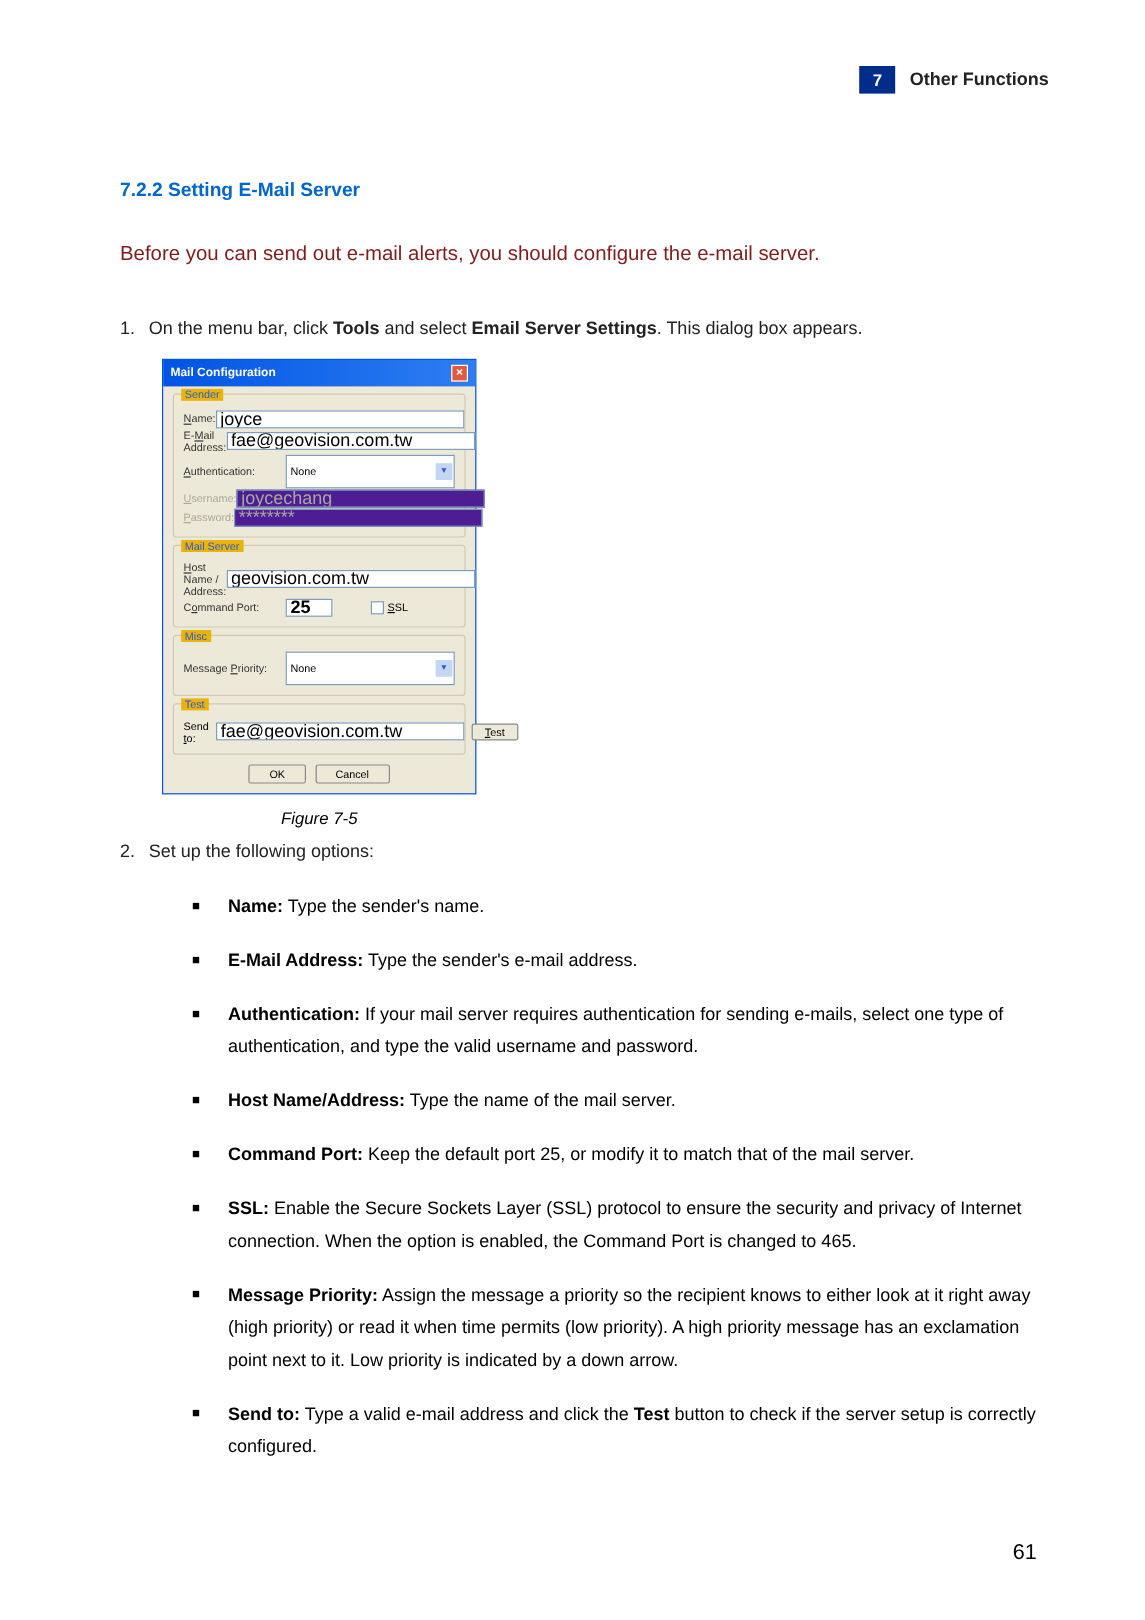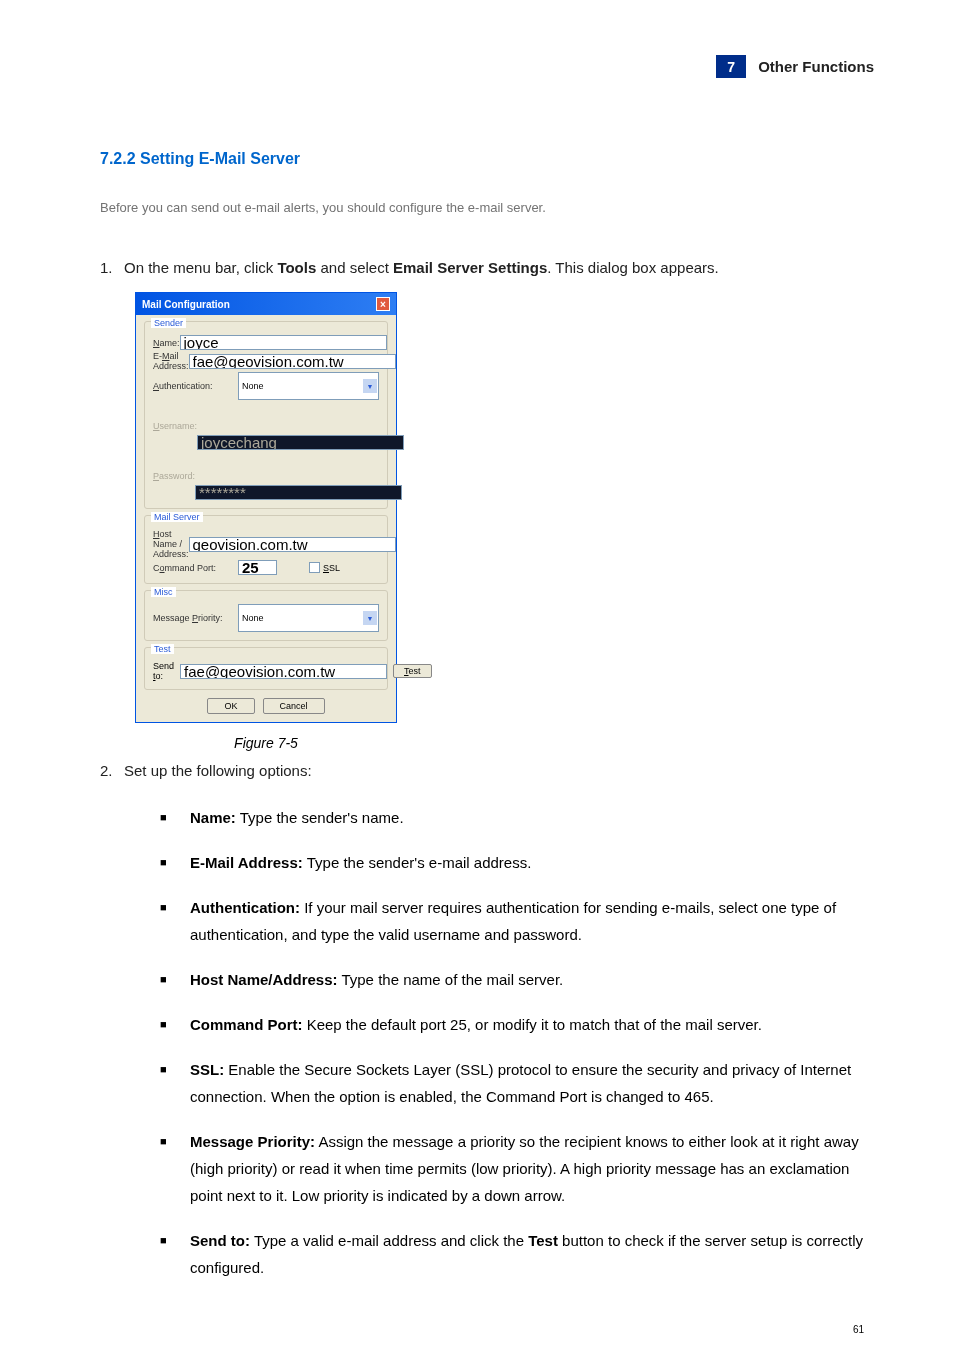--- a/index.html
+++ b/index.html
@@ -40,22 +40,22 @@
       color: #222;
     }
     .section-title {
       color: #0066cc;
       font-weight: bold;
       font-size: 16px;
       margin-top: 90px;
       margin-bottom: 30px;
     }
     .body-text {
-      font-size: 13px;
-      color: #737373;
+      font-size: 17px;
+      color: #7f1d1d;
       margin-bottom: 35px;
       line-height: 1.6;
     }
     .numbered-item {
       font-size: 15px;
       color: #222;
       margin-bottom: 10px;
       padding-left: 25px;
       line-height: 1.9;
     }
@@ -103,21 +103,21 @@
     .fieldset {
       border: 1px solid #d0cbb8;
       border-radius: 3px;
       padding: 6px 8px 8px 8px;
       margin-bottom: 6px;
     }
     .legend {
       color: #2a5bd7;
       font-size: 9px;
       padding: 0 3px;
-      background: #ffffff;
+      background: #eab308;
       margin-left: -2px;
       position: relative;
       top: -11px;
       display: inline-block;
     }
     .form-row {
       display: flex;
       align-items: center;
       margin-bottom: 5px;
       margin-top: -4px;
@@ -135,23 +135,22 @@
     }
     .form-input {
       flex: 1;
       height: 15px;
       border: 1px solid #7f9db9;
       font-size: 15px;
       padding: 0 3px;
       background: white;
     }
     .form-input.disabled {
-      background: #0f172a;
+      background: #4c1d95;
       color: #aca899;
-      margin-top: 34px;
     }
     .form-select {
       flex: 1;
       height: 16px;
       border: 1px solid #7f9db9;
       font-size: 9px;
       padding: 13px 3px;
       background: white;
       display: flex;
       justify-content: space-between;
@@ -246,23 +245,23 @@
       padding-top: 4px;
     }
     .bullet-content {
       flex: 1;
     }
     .underline {
       text-decoration: underline;
     }
     .page-num {
       position: absolute;
-      bottom: 15px;
+      bottom: 46px;
       right: 90px;
-      font-size: 10px;
+      font-size: 18px;
     }
   </style>
 </head>
 <body>
 
 <div class="header">
   <span class="header-badge">7</span>
   <span class="header-text">Other Functions</span>
 </div>
 

